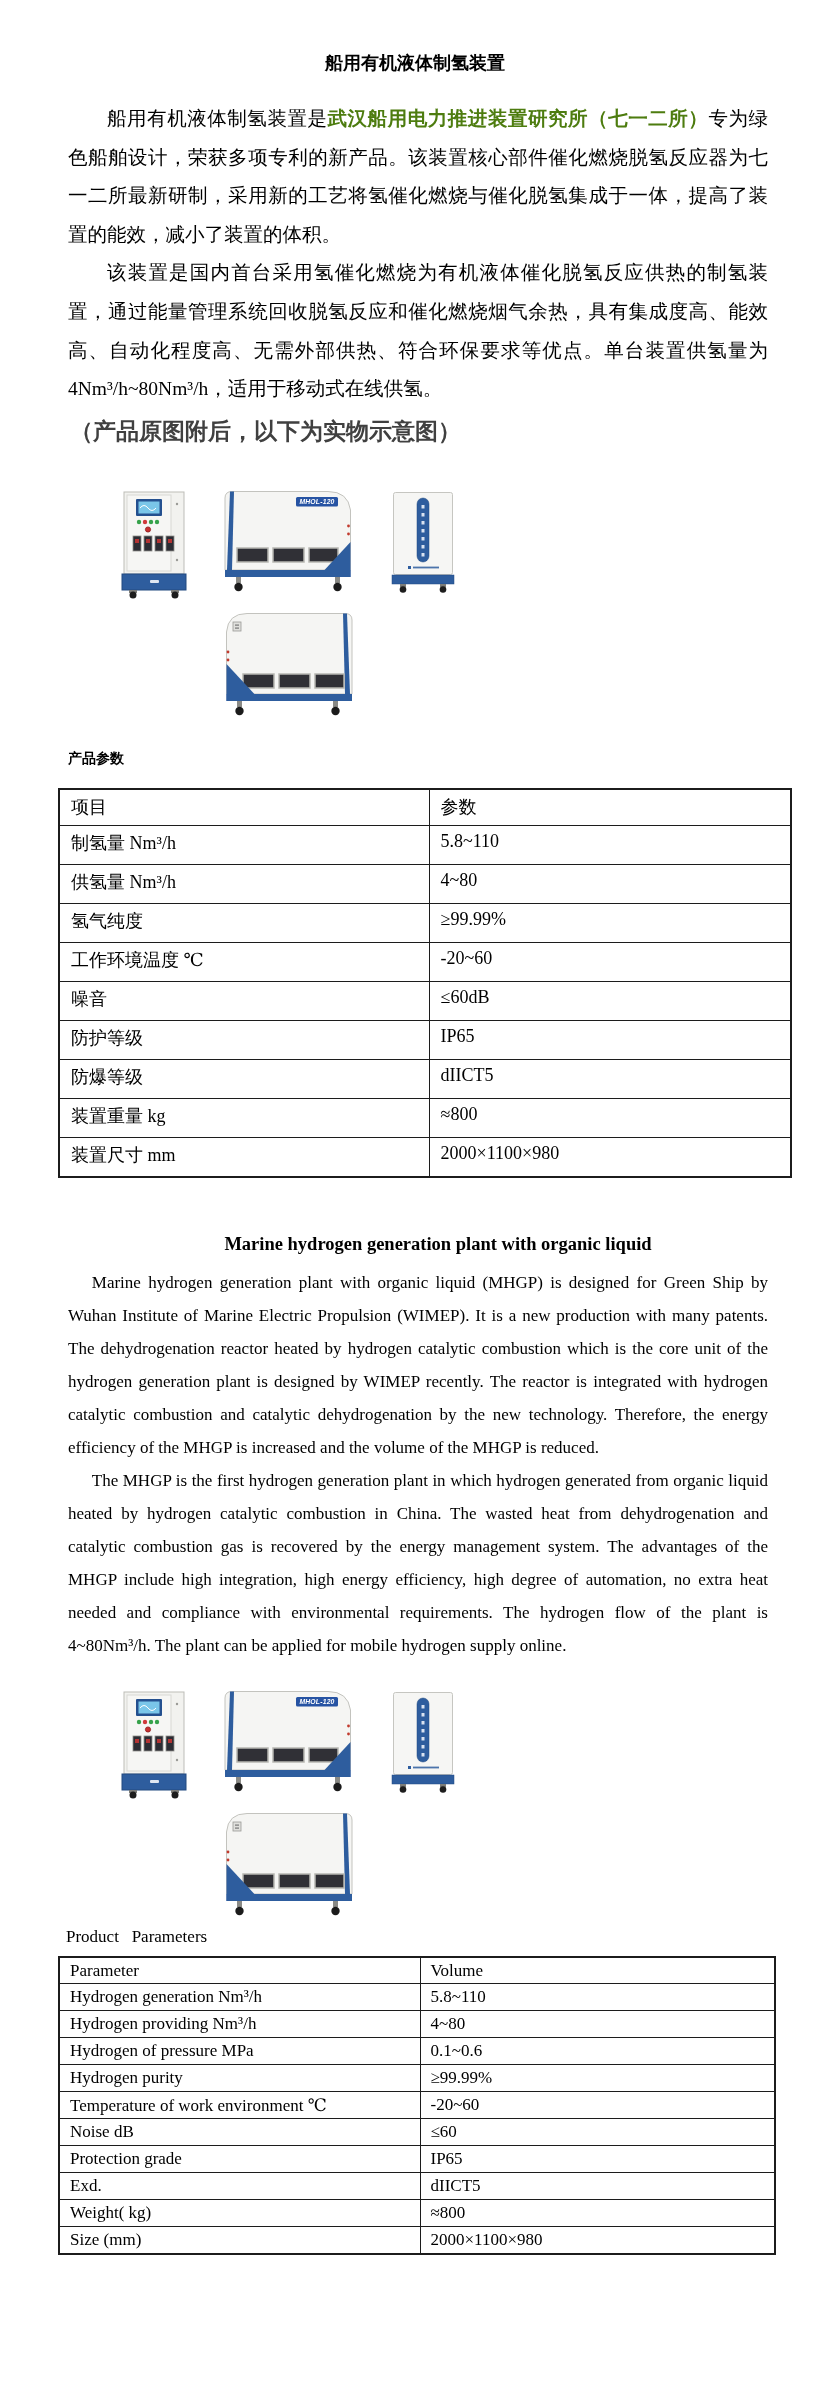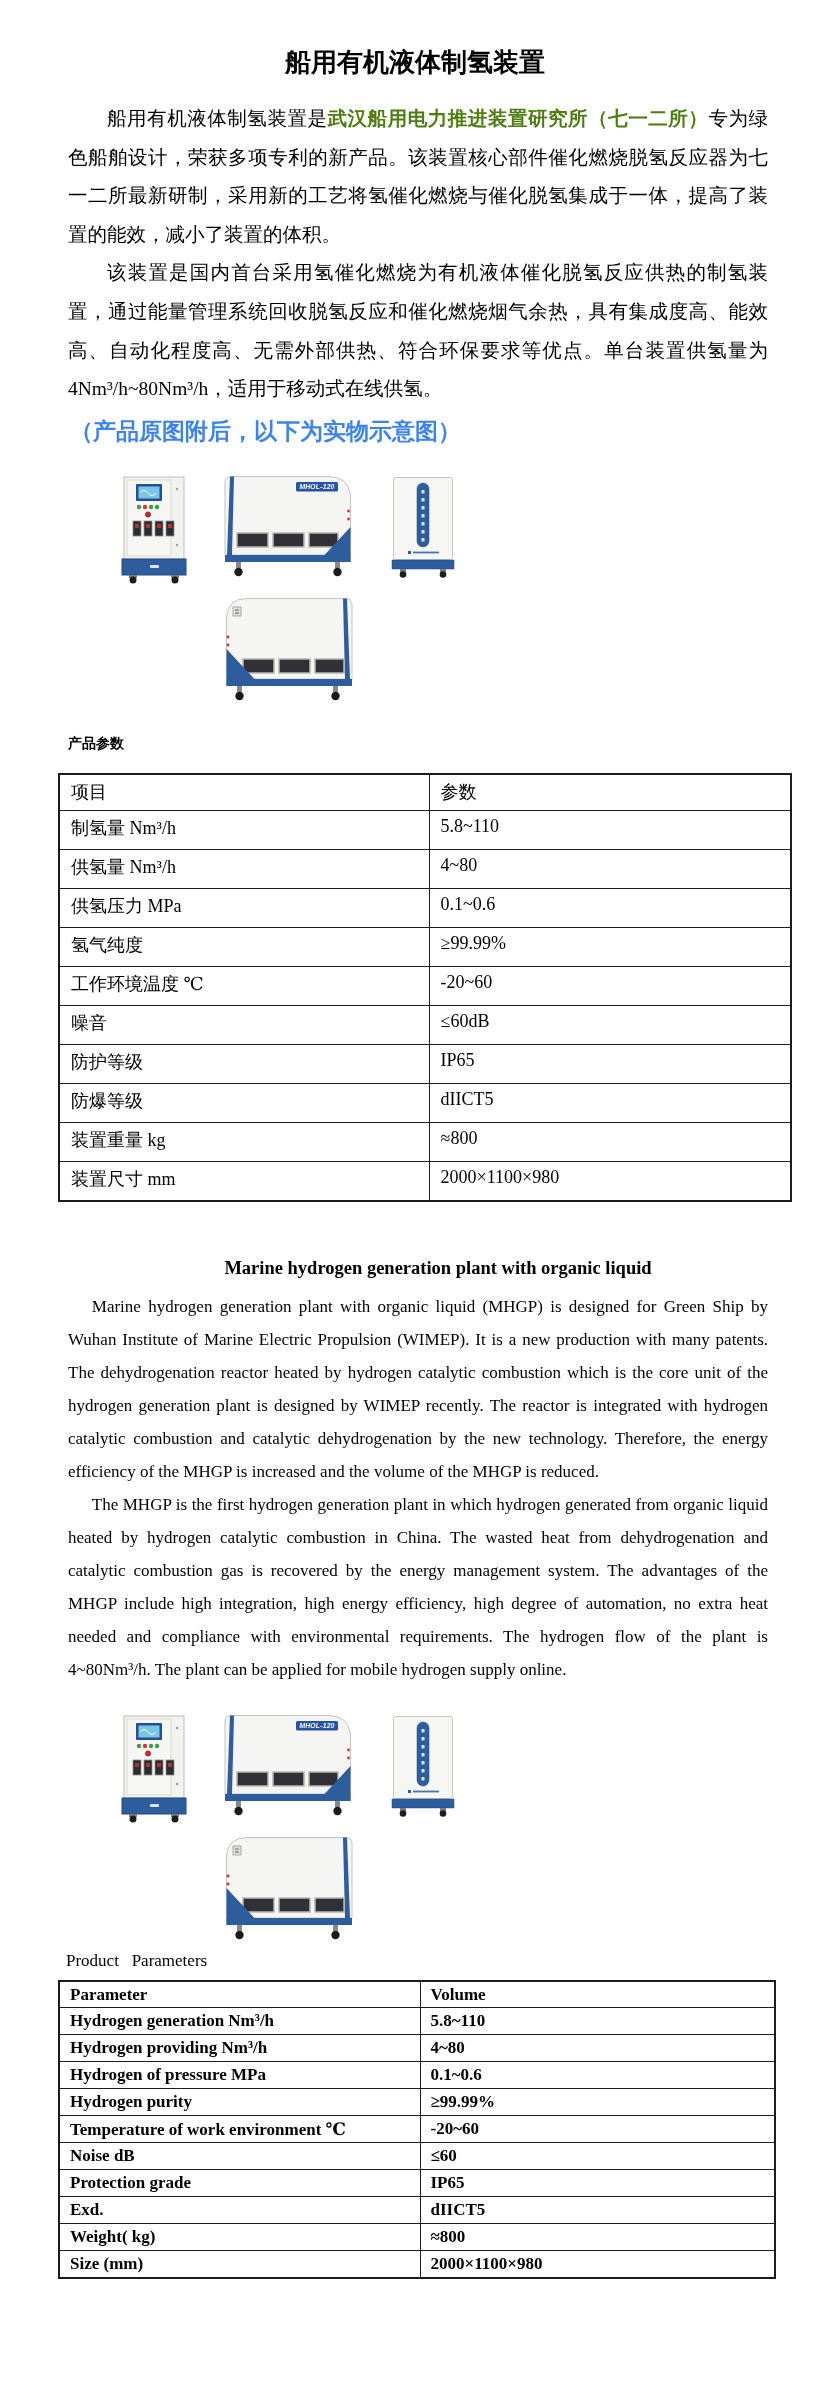--- a/index.html
+++ b/index.html
@@ -1,34 +1,34 @@
 <!DOCTYPE html>
 <html><head>
 <meta charset="utf-8">
 <style>
   html,body{margin:0;padding:0;background:#ffffff;}
   .page{
     position:relative;width:830px;height:2393px;overflow:hidden;background:#fff;
     font-family:"Liberation Serif","DejaVu Serif",serif;color:#000;
   }
-  .doc-title{margin:46px 0 0 0;text-align:center;font-size:26px;font-weight:bold;line-height:34px;}
+  .doc-title{margin:46px 0 0 0;text-align:center;font-size:18px;font-weight:bold;line-height:34px;}
   .cn-para{margin:20px 62px 0 68px;font-size:19.5px;line-height:38.6px;text-align:justify;text-indent:2em;}
   .cn-para.p2{margin-top:0;}
   .hl-red{color:#4d7c0f;font-weight:bold;}
-  .red-note{margin:8px 40px 0 70px;color:#3b82f6;font-weight:bold;font-size:23px;line-height:30px;}
+  .red-note{margin:8px 40px 15px 70px;color:#404040;font-weight:bold;font-size:23px;line-height:30px;}
   .equip-figure{position:relative;width:830px;height:256px;margin:0;}
   .equip-figure svg{display:block;width:830px;height:256px;}
   .cn-heading{margin:28px 0 0 68px;font-size:14px;font-weight:bold;line-height:26px;}
   table.params{border-collapse:collapse;table-layout:fixed;border:2px solid #1c1c1c;}
   table.params td{border:1px solid #1c1c1c;overflow:hidden;white-space:nowrap;}
   table.cn-table{margin:16px 0 0 58px;width:734px;padding-left:12px;}
   table.cn-table td{font-size:18px;vertical-align:top;padding:5px 4px 0 11px;}
   table.cn-table tr{height:39px;}
   table.cn-table tr.hrow{height:37px;}
-  table.en-table{margin:6px 0 0 58px;width:718px;font-weight:bold;}
+  table.en-table{margin:6px 0 0 58px;width:718px;}
   table.en-table td{font-size:17px;vertical-align:middle;padding:0 4px 0 10px;}
   table.en-table tr{height:27px;}
   .en-title{margin:54px 0 0 0;text-align:center;font-size:18.5px;font-weight:bold;line-height:24px;padding-left:46px;}
   .en-para{margin:10px 62px 0 68px;font-size:17px;line-height:33px;text-align:justify;text-indent:1.4em;}
   .en-para.p2{margin-top:0;}
   .en-heading{margin:6px 0 0 66px;font-size:17px;line-height:26px;white-space:pre;}
   .svg-label{font-family:"Liberation Sans","DejaVu Sans",sans-serif;font-weight:bold;font-style:italic;
     fill:#ffffff;font-size:6.8px;letter-spacing:0.2px;}
 </style>
 </head>
@@ -163,24 +163,20 @@
       </tr>
       <tr>
           <td>制氢量 Nm³/h</td>
           <td>5.8~110</td>
         </tr>
       <tr>
           <td>供氢量 Nm³/h</td>
           <td>4~80</td>
         </tr>
       <tr>
-          <td>供氢压力 MPa</td>
-          <td>0.1~0.6</td>
-        </tr>
-      <tr>
           <td>氢气纯度</td>
           <td>≥99.99%</td>
         </tr>
       <tr>
           <td>工作环境温度 ℃</td>
           <td>-20~60</td>
         </tr>
       <tr>
           <td>噪音</td>
           <td>≤60dB</td>

